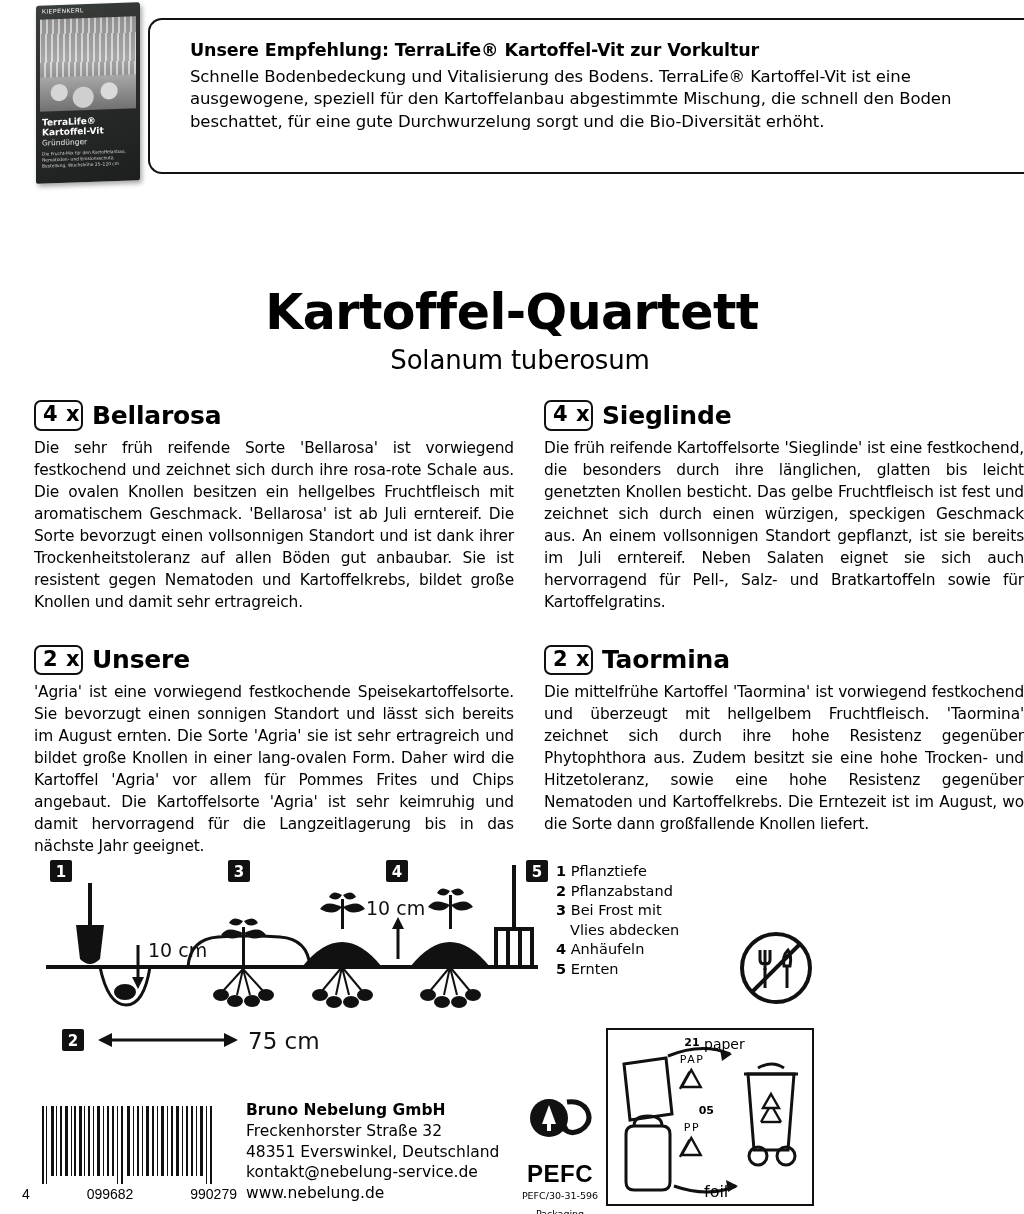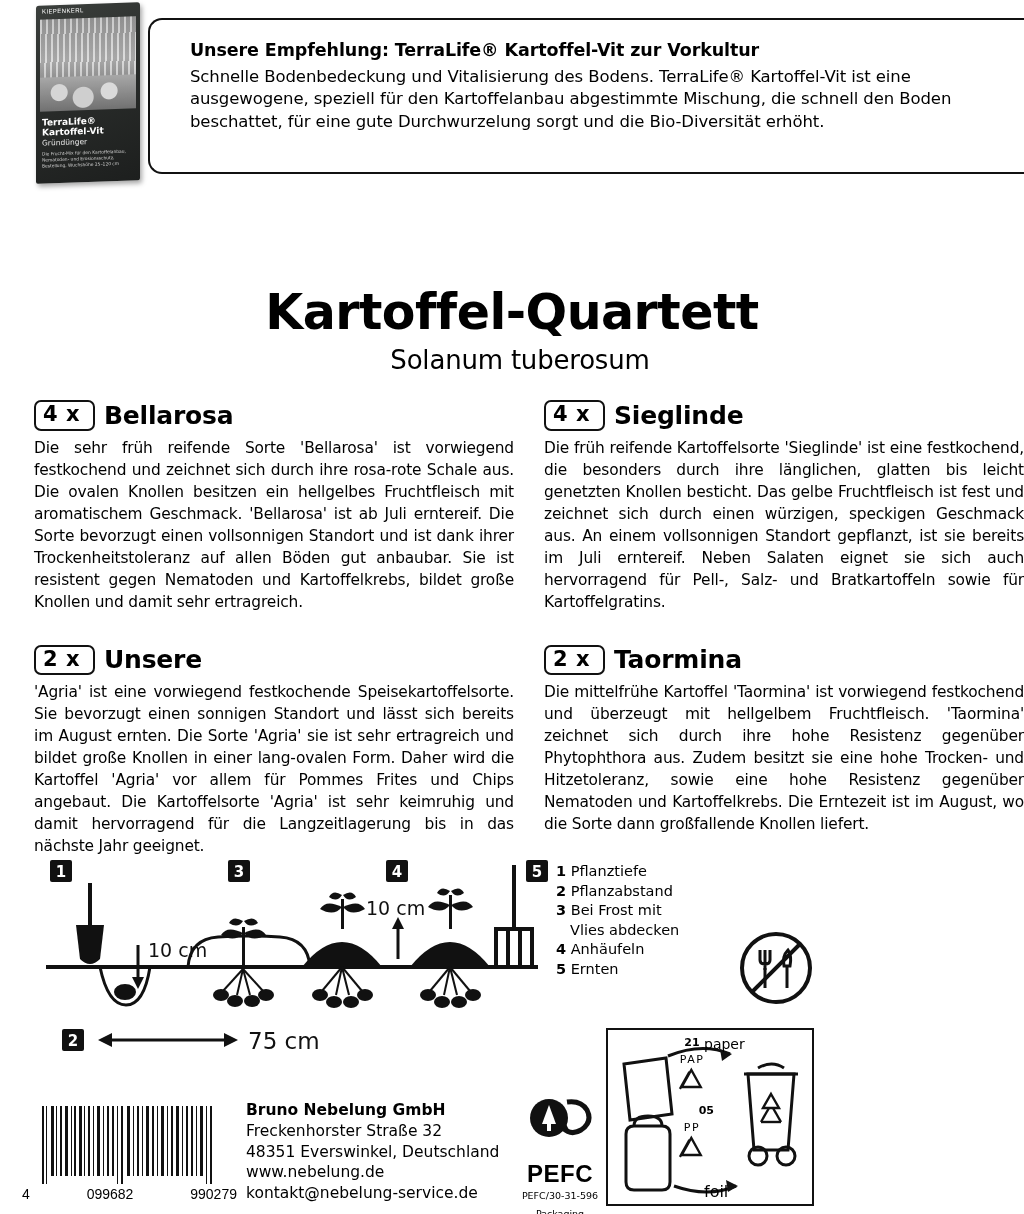--- a/index.html
+++ b/index.html
@@ -122,21 +122,21 @@
     position: absolute;
     left: 34px; top: 400px;
     width: 990px;
   }
   .vrow { display: flex; gap: 30px; }
   .vcol { width: 480px; }
   .vhead { display: flex; align-items: center; gap: 9px; margin-bottom: 6px; }
   .qty {
     border: 2.5px solid #111;
     border-radius: 7px;
-    padding: 1px 13px 2px 7px;
+    padding: 1px 1px 2px 7px;
     font-size: 21px;
     font-weight: bold;
     line-height: 1.12;
     letter-spacing: 0.5px;
   }
   .vname {
     font-size: 25px;
     font-weight: bold;
     letter-spacing: -0.2px;
   }
@@ -461,22 +461,22 @@
 <div class="barcode-digits">
   <span>4</span>
   <span>099682</span>
   <span>990279</span>
 </div>
 
 <div class="company">
   <div class="cname">Bruno Nebelung GmbH</div>
   <div>Freckenhorster Straße 32</div>
   <div>48351 Everswinkel, Deutschland</div>
+  <div>kontakt@nebelung-service.de</div>
   <div>www.nebelung.de</div>
-  <div>kontakt@nebelung-service.de</div>
 </div>
 
 <div class="pefc">
   <svg width="70" height="50" viewBox="0 0 70 50" style="margin:0 auto;">
     <circle cx="24" cy="20" r="19" fill="#111"></circle>
     <path d="M24 7 L31 26 L17 26 Z" fill="#fff"></path>
     <rect x="22" y="25" width="4" height="8" fill="#fff"></rect>
     <path d="M42 4 q14 -2 20 8 q6 12 -6 20 q-10 6 -18 -2" fill="none" stroke="#111" stroke-width="5"></path>
     <path d="M40 24 l-6 6 l10 2 Z" fill="#111"></path>
   </svg>

